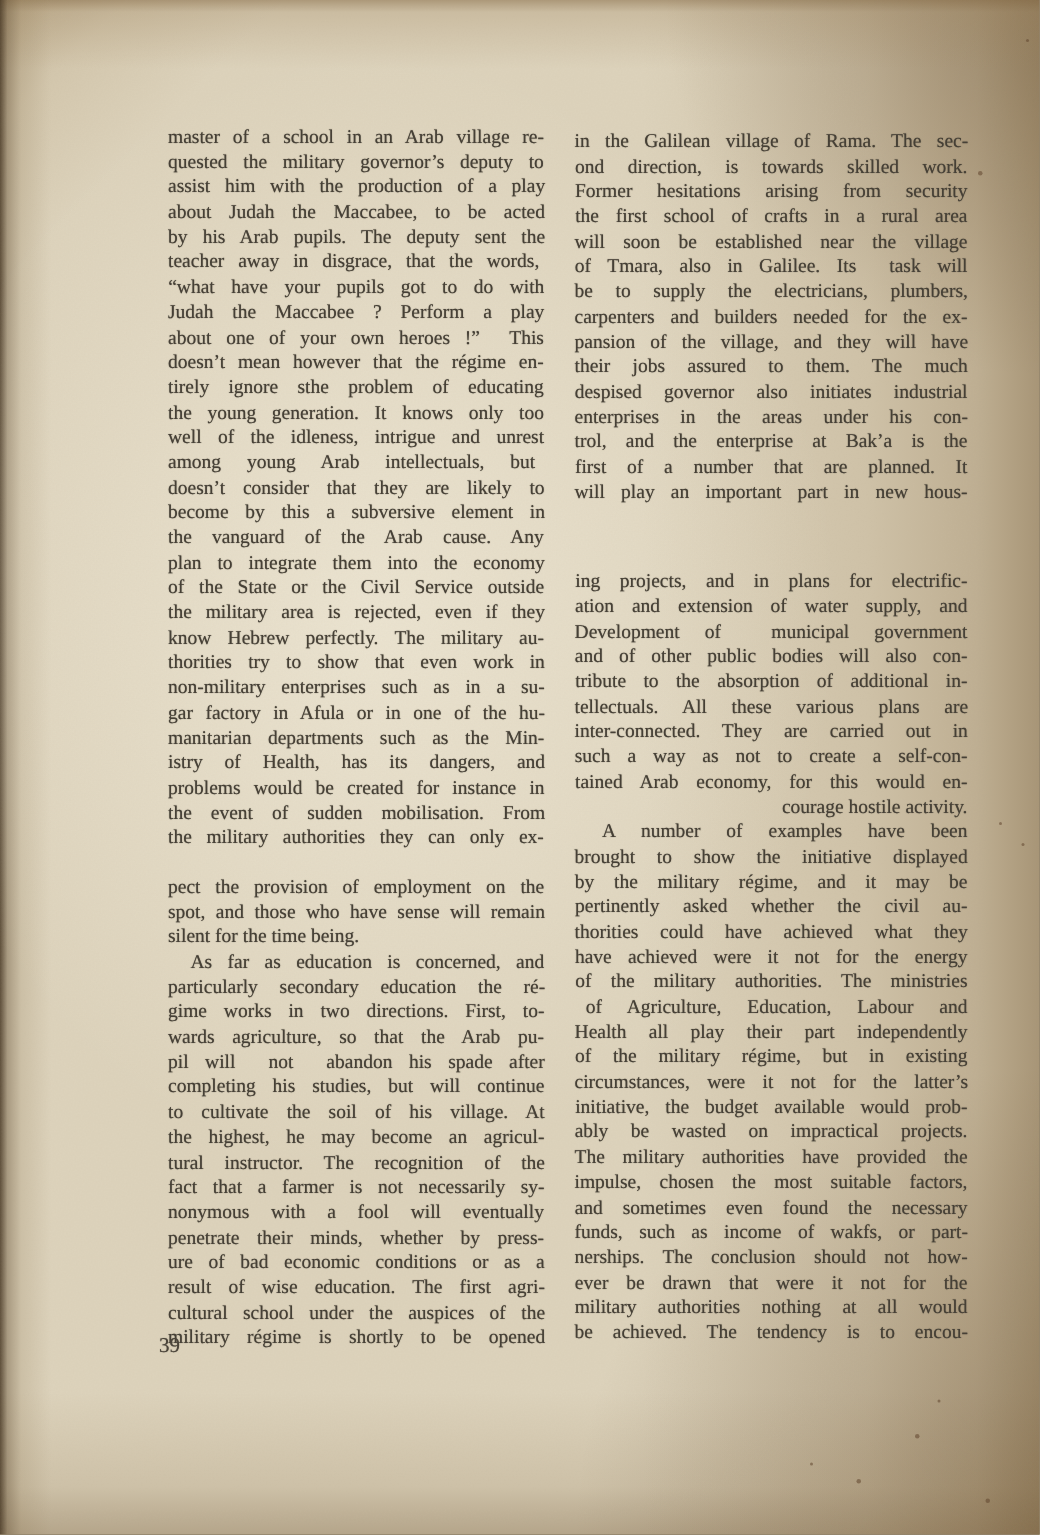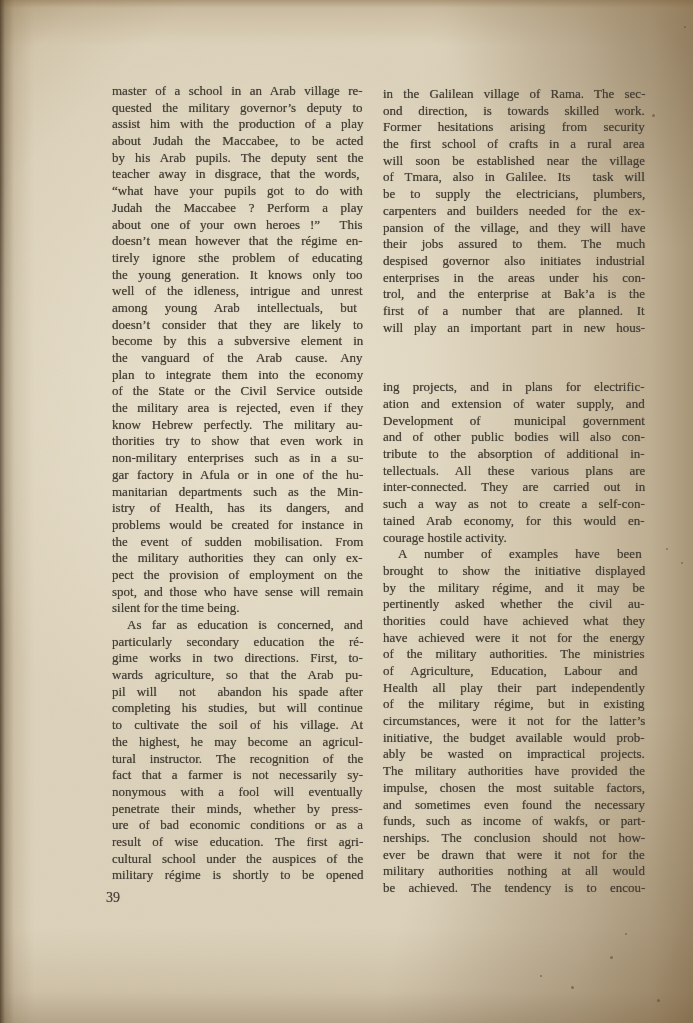--- a/index.html
+++ b/index.html
@@ -24,21 +24,21 @@
     position: absolute;
     z-index: 2;
     font-family: "Liberation Serif", "DejaVu Serif", serif;
     font-size: 13px;
     line-height: 16.7px;
     color: #4640360;
     color: #464036;
     text-shadow: 0 0 0.7px rgba(70,64,54,0.75);
   }
   .col-left  { left:112px; top:83px;  width:251px; }
-  .col-right { left:383px; top:86px;  width:262px; }
+  .col-right { left:383px; top:86px;  width:262px;text-align:right; }
   .line { height:16.7px; white-space:pre; overflow:visible; }
   .line.indent { padding-left:15px; }
   .pagenum {
     position:absolute; z-index:2;
     left:106px; top:890px;
     font-family:"Liberation Serif","DejaVu Serif",serif;
     font-size:14px; color:#4a443a;
     text-shadow: 0 0 0.7px rgba(70,64,54,0.7);
   }
   .speck { position:absolute; z-index:2; border-radius:50%; background:rgba(96,70,45,0.55); }
@@ -56,21 +56,21 @@
     <rect width="693" height="1023" filter="url(#paperNoise)"></rect>
   </svg>
 
   <div class="col col-left">
       <div class="line" style="word-spacing: 5.25px;"><span>master of a school in an Arab village re-</span></div>
       <div class="line" style="word-spacing: 7.2px;"><span>quested the military governor’s deputy to</span></div>
       <div class="line" style="word-spacing: 6.57143px;"><span>assist him with the production of a play</span></div>
       <div class="line" style="word-spacing: 8.5px;"><span>about Judah the Maccabee, to be acted</span></div>
       <div class="line" style="word-spacing: 6.85714px;"><span>by his Arab pupils. The deputy sent the</span></div>
       <div class="line" style="word-spacing: 6px;"><span>teacher away in disgrace, that the words,</span></div>
-      <div class="line" style="word-spacing: 7.71429px;"><span>“what have your pupils got to do with</span></div>
+      <div class="line" style="word-spacing: 7.71429px; text-align: center;"><span>“what have your pupils got to do with</span></div>
       <div class="line" style="word-spacing: 9.33333px;"><span>Judah the Maccabee ? Perform a play</span></div>
       <div class="line" style="word-spacing: 6.625px;"><span>about one of your own heroes !”  This</span></div>
       <div class="line" style="word-spacing: 5.33333px;"><span>doesn’t mean however that the régime en-</span></div>
       <div class="line" style="word-spacing: 9.6px;"><span>tirely ignore sthe problem of educating</span></div>
       <div class="line" style="word-spacing: 7.16667px;"><span>the young generation. It knows only too</span></div>
       <div class="line" style="word-spacing: 7.66667px;"><span>well of the idleness, intrigue and unrest</span></div>
       <div class="line" style="word-spacing: 14px;"><span>among young Arab intellectuals, but</span></div>
       <div class="line" style="word-spacing: 8.66667px;"><span>doesn’t consider that they are likely to</span></div>
       <div class="line" style="word-spacing: 7.83333px;"><span>become by this a subversive element in</span></div>
       <div class="line" style="word-spacing: 10.1667px;"><span>the vanguard of the Arab cause. Any</span></div>
@@ -79,21 +79,21 @@
       <div class="line" style="word-spacing: 6px;"><span>the military area is rejected, even if they</span></div>
       <div class="line" style="word-spacing: 7.6px;"><span>know Hebrew perfectly. The military au-</span></div>
       <div class="line" style="word-spacing: 7.57143px;"><span>thorities try to show that even work in</span></div>
       <div class="line" style="word-spacing: 7.33333px;"><span>non-military enterprises such as in a su-</span></div>
       <div class="line" style="word-spacing: 5.11111px;"><span>gar factory in Afula or in one of the hu-</span></div>
       <div class="line" style="word-spacing: 7.8px;"><span>manitarian departments such as the Min-</span></div>
       <div class="line" style="word-spacing: 11.3333px;"><span>istry of Health, has its dangers, and</span></div>
       <div class="line" style="word-spacing: 5.5px;"><span>problems would be created for instance in</span></div>
       <div class="line" style="word-spacing: 9.4px;"><span>the event of sudden mobilisation. From</span></div>
       <div class="line" style="word-spacing: 6.5px;"><span>the military authorities they can only ex-</span></div>
-      <div class="line" style="word-spacing: 6.66667px;"><span>pect the provision of employment on the</span></div>
+      <div class="line" style="word-spacing: 6.66667px; margin-top: 16px;"><span>pect the provision of employment on the</span></div>
       <div class="line" style="word-spacing: 3.71429px;"><span>spot, and those who have sense will remain</span></div>
       <div class="line nojust"><span>silent for the time being.</span></div>
       <div class="line indent" style="word-spacing: 7px;"><span>As far as education is concerned, and</span></div>
       <div class="line" style="word-spacing: 11.25px;"><span>particularly secondary education the ré-</span></div>
       <div class="line" style="word-spacing: 8px;"><span>gime works in two directions. First, to-</span></div>
       <div class="line" style="word-spacing: 8.5px;"><span>wards agriculture, so that the Arab pu-</span></div>
       <div class="line" style="word-spacing: 7.75px;"><span>pil will  not  abandon his spade after</span></div>
       <div class="line" style="word-spacing: 8px;"><span>completing his studies, but will continue</span></div>
       <div class="line" style="word-spacing: 8.85714px;"><span>to cultivate the soil of his village. At</span></div>
       <div class="line" style="word-spacing: 7.83333px;"><span>the highest, he may become an agricul-</span></div>

